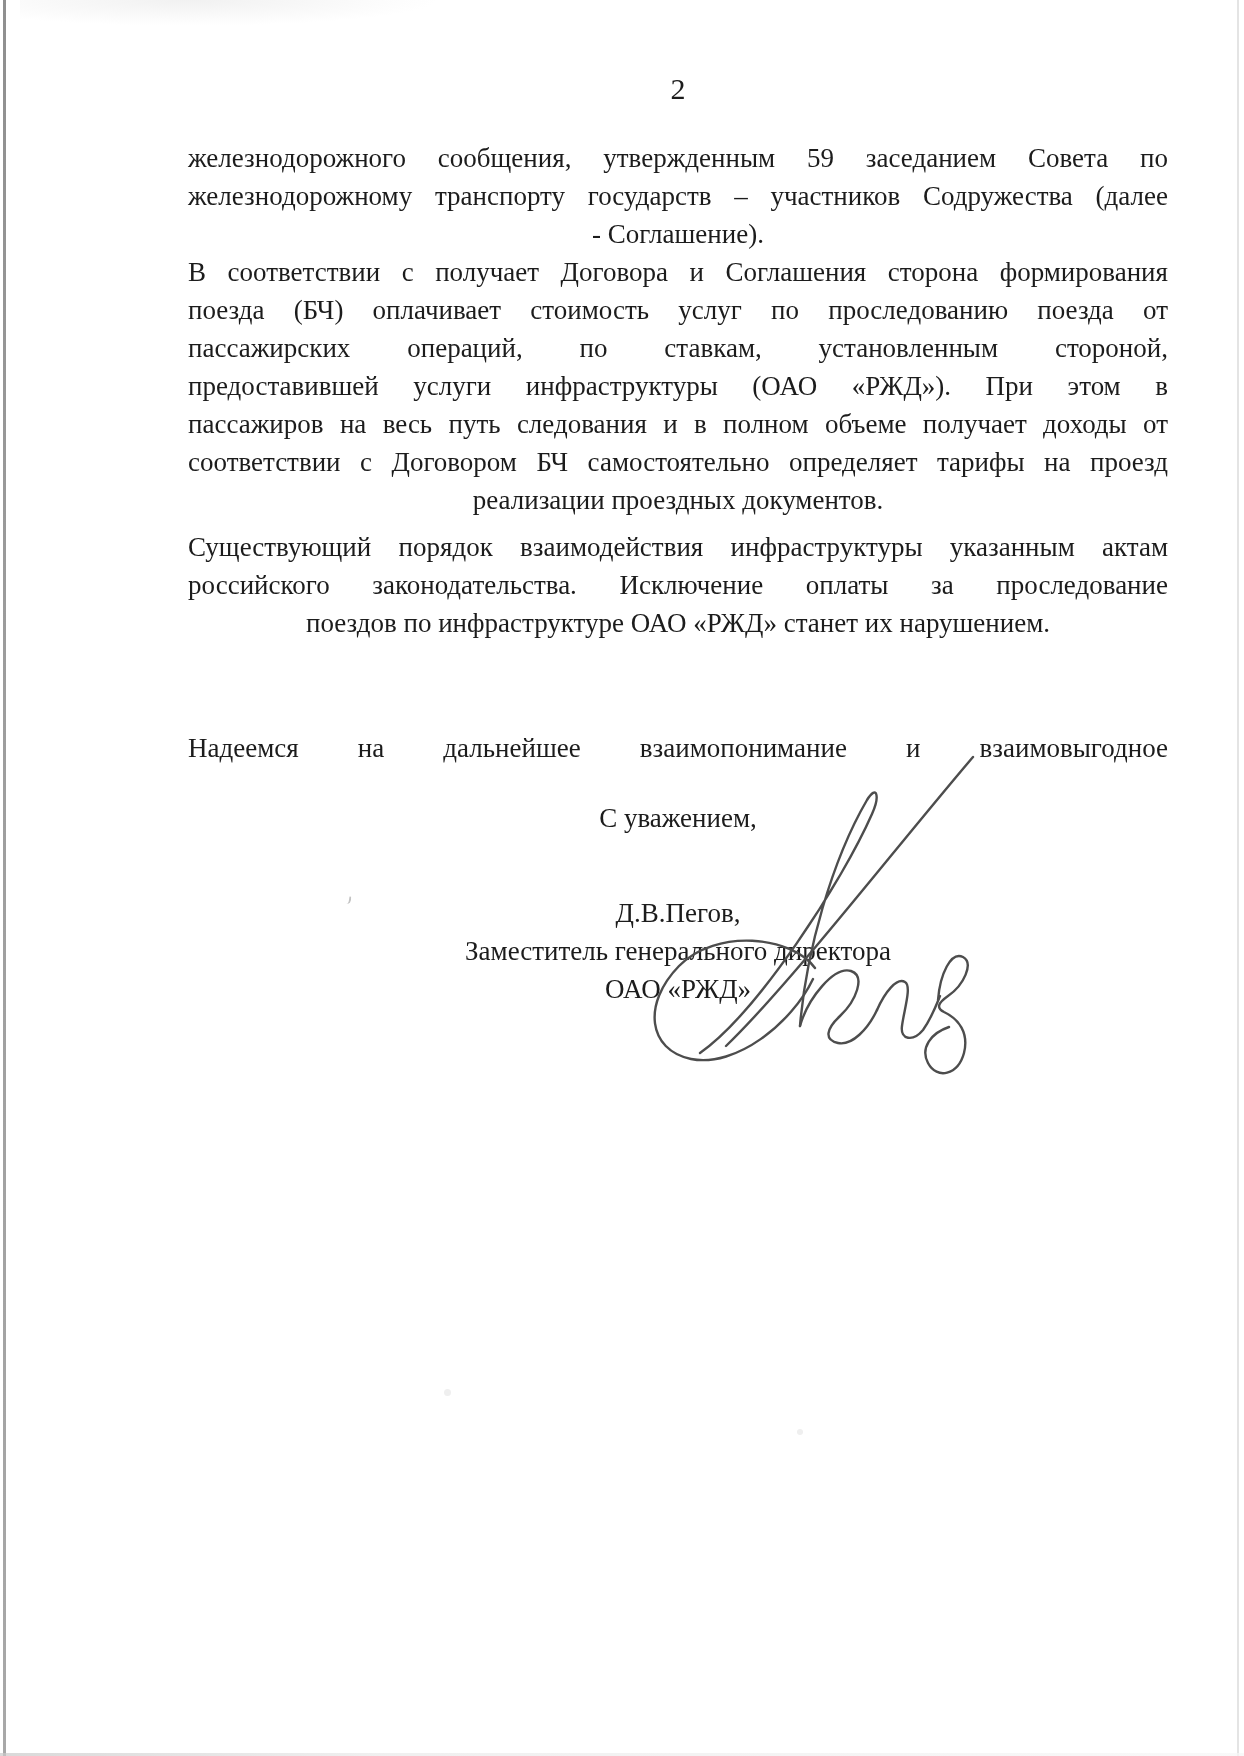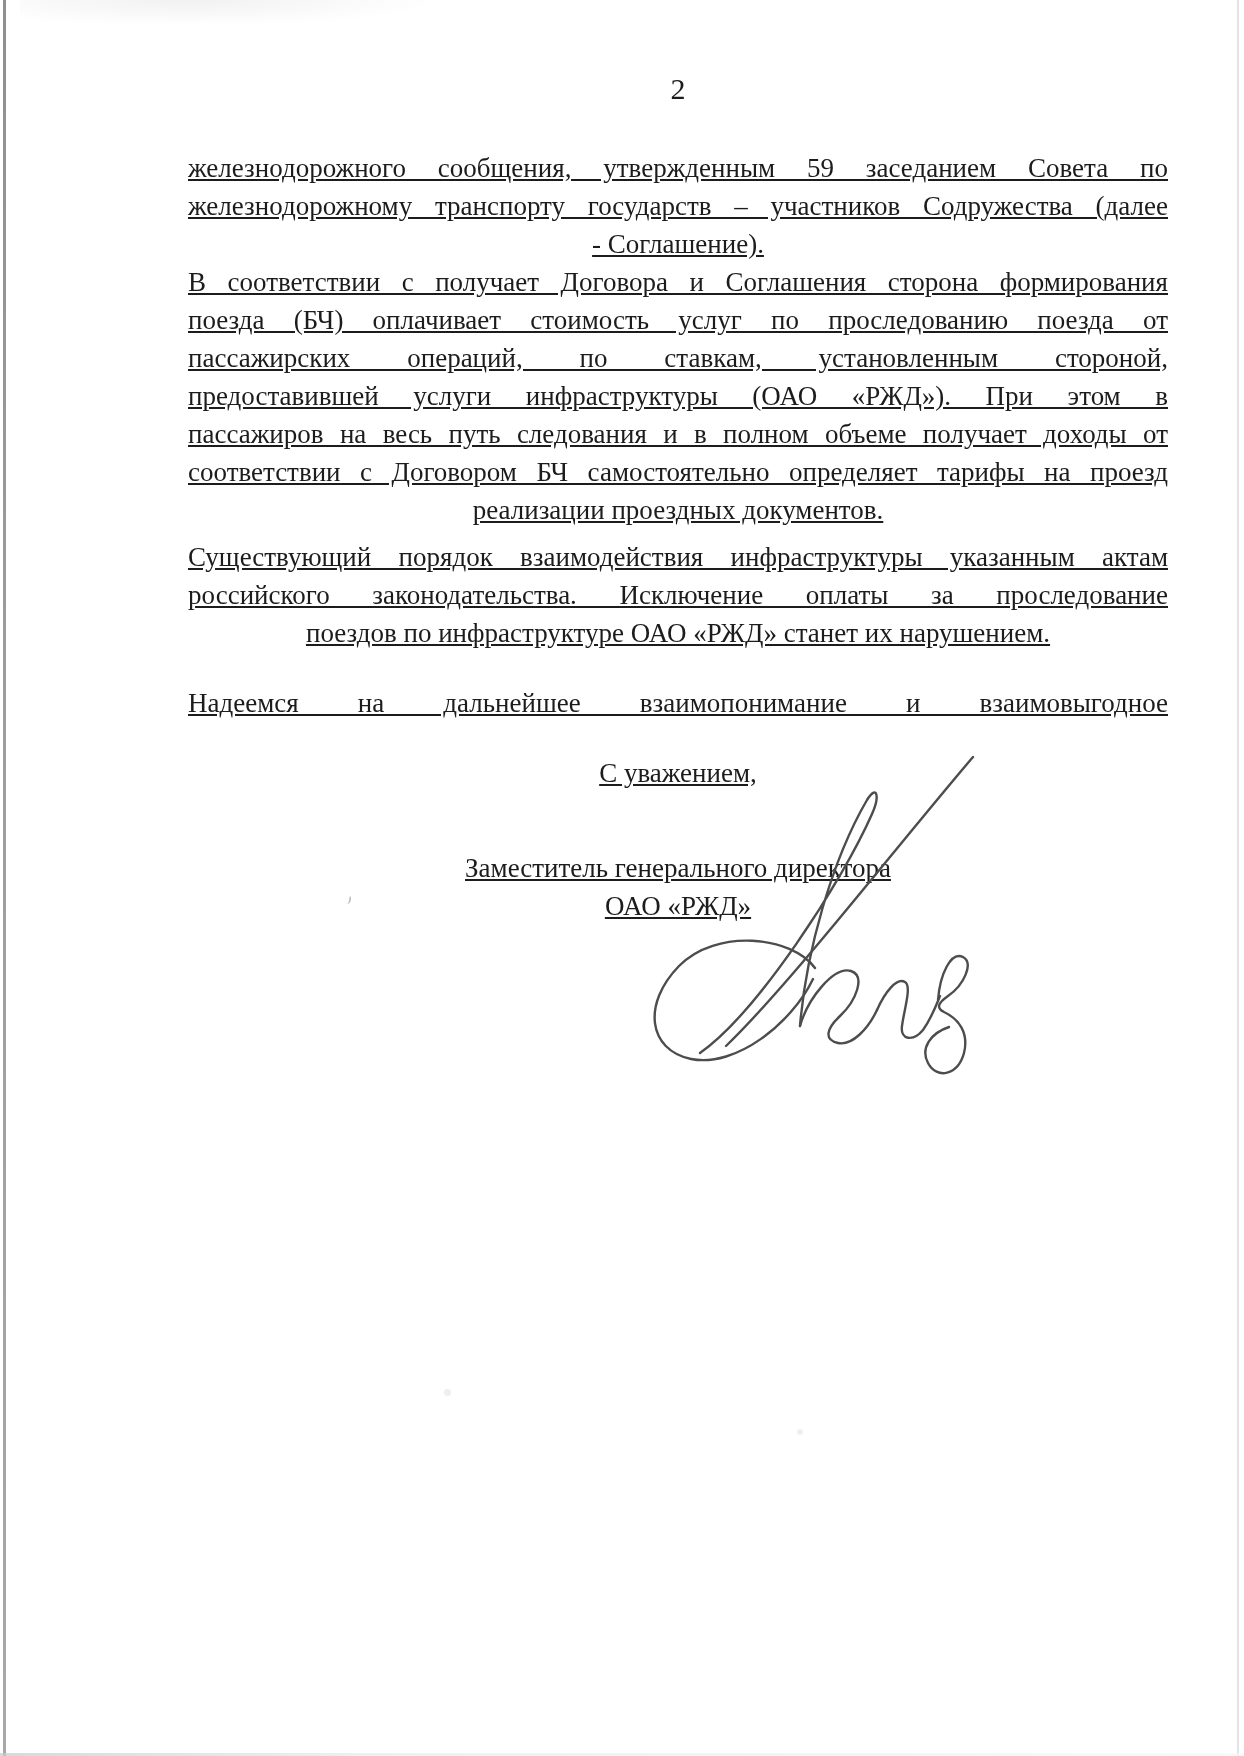--- a/index.html
+++ b/index.html
@@ -61,37 +61,36 @@
     left: 188px; top: 72px;
     width: 980px;
     text-align: center;
     font-size: 30px;
     line-height: 34px;
   }
 
   
   .text-block {
     position: absolute;
-    left: 188px; top: 149px;
+    left: 188px; top: 139px;
     width: 980px;
     font-size: 27px;
-    text-decoration: underline;
   }
   .para { margin: 0; padding: 0; }
   .line {
     line-height: 38px;
     min-height: 38px;
   }
   .just {
     text-align: justify;
     text-align-last: justify;
   }
   .left { text-align: center; }
   .para-p3 { margin-top: 9px; }
-  .para-p4 { margin-top: 32px; }
+  .para-p4 { margin-top: 87px; }
   .salutation { margin-top: 32px; }
   .sig-block { margin-top: 57px; }
 
   
   .signature-svg {
     position: absolute;
     left: 0; top: 0;
     width: 1244px; height: 1756px;
     pointer-events: none;
   }
@@ -144,20 +143,21 @@
 
     <div class="para para-p4">
       <div class="line just">Надеемся на дальнейшее взаимопонимание и взаимовыгодное</div>
     </div>
 
     <div class="para salutation">
       <div class="line left">С уважением,</div>
     </div>
 
     <div class="para sig-block">
+      <div class="line left">Д.В.Пегов,</div>
       <div class="line left">Заместитель генерального директора</div>
       <div class="line left">ОАО «РЖД»</div>
     </div>
 
   </div>
 
   <svg class="signature-svg" viewBox="0 0 1244 1756" xmlns="http://www.w3.org/2000/svg">
 
     <path d="M 815 968
              C 792 936, 716 928, 679 966

